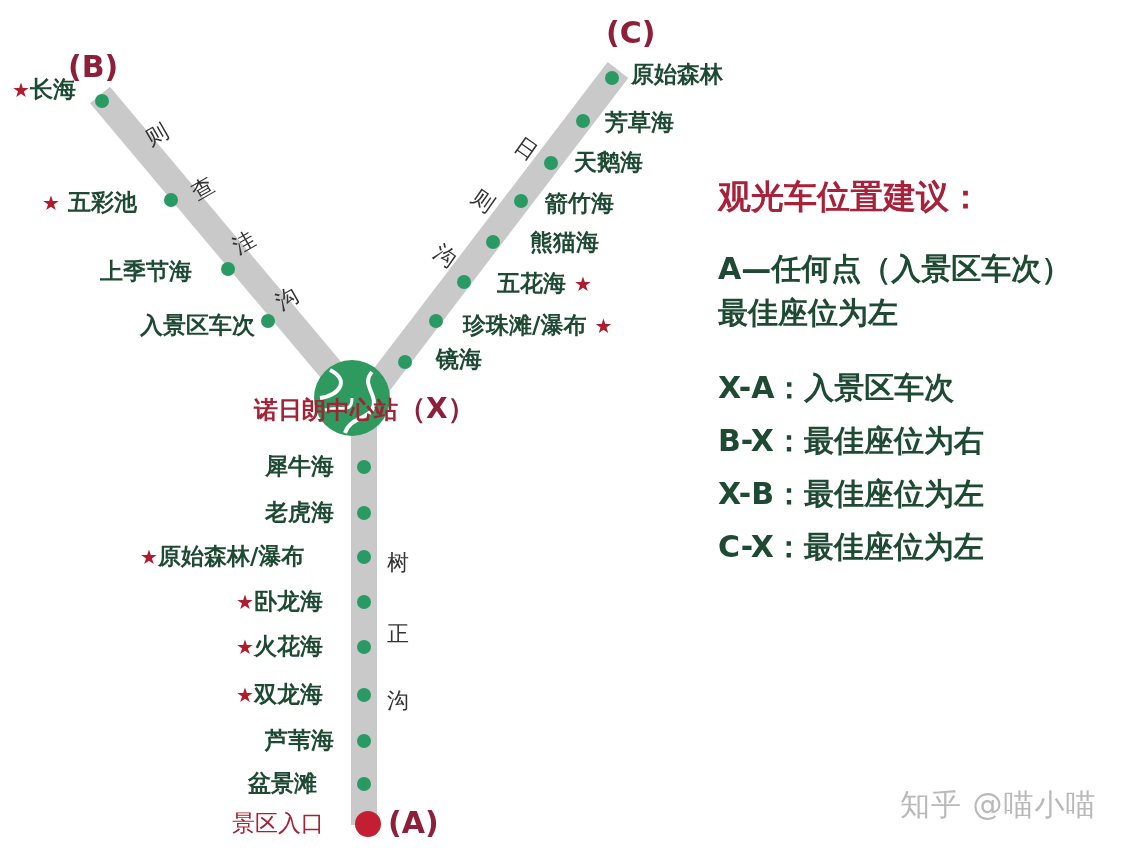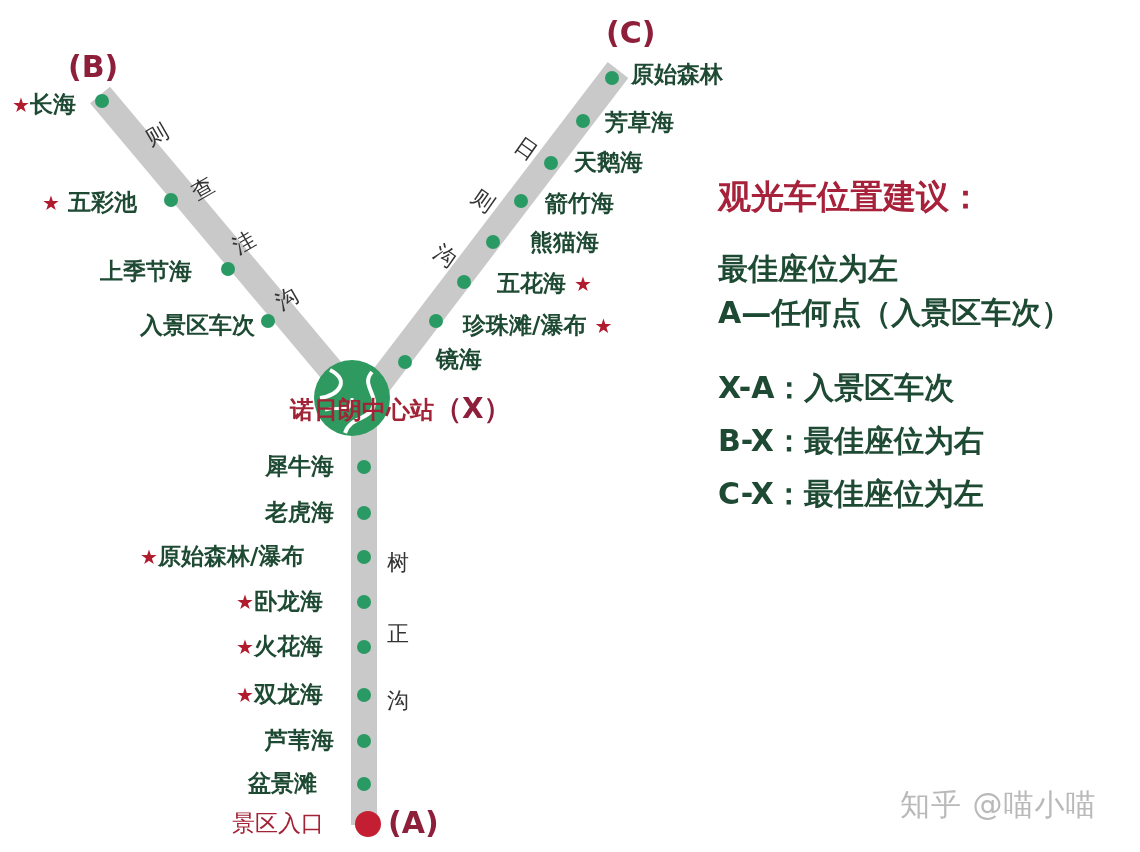--- a/index.html
+++ b/index.html
@@ -8,21 +8,21 @@
       background: #ffffff;
       font-family: "DejaVu Sans", "Liberation Sans", sans-serif;
       position: relative;
     }
     #map { position: absolute; left: 0; top: 0; width: 1140px; height: 852px; }
     .lbl { position: absolute; font-size: 23px; font-weight: bold; color: #1e4a33; white-space: nowrap; line-height: 1; }
     .lbl-red { color: #a32336; }
     .lbl-road { position: absolute; font-size: 22px; color: #333; line-height: 1; }
     .star { color: #b01c2e; font-size: 20px; }
     .term { position: absolute; font-size: 30px; font-weight: bold; color: #8e1f3a; line-height: 1; }
-    .center-name { position: absolute; font-size: 24px; font-weight: bold; color: #a32336; white-space: nowrap; line-height: 1; margin-left: 36px; }
+    .center-name { position: absolute; font-size: 24px; font-weight: bold; color: #a32336; white-space: nowrap; line-height: 1; }
     #advice { position: absolute; left: 718px; top: 180px; color: #1e4a33; }
     #advice .title { font-size: 33px; font-weight: bold; color: #a8213a; margin-bottom: 34px; line-height: 1; }
     #advice .line { font-size: 30px; font-weight: bold; line-height: 44px; white-space: nowrap; }
     #advice .gap { height: 26px; }
     #advice .rule { font-size: 30px; font-weight: bold; line-height: 53px; white-space: nowrap; }
     #watermark { position: absolute; left: 900px; top: 785px; font-size: 30px; font-weight: normal; color: #b9b9b9; letter-spacing: 1px; }
   </style>
 </head>
 <body>
 
@@ -70,21 +70,21 @@
     <path d="M 330 370 C 350 380, 340 395, 320 398" stroke="#ffffff" stroke-width="4" fill="none"></path>
     <path d="M 372 372 C 360 385, 380 395, 372 410 C 365 420, 350 418, 345 433" stroke="#ffffff" stroke-width="4" fill="none"></path>
     <path d="M 325 410 C 340 405, 352 415, 352 398" stroke="#ffffff" stroke-width="3" fill="none"></path>
   </g>
 </svg>
 
 <div class="term" style="left:68px;top:52px;">(B)</div>
 <div class="term" style="left:606px;top:18px;">(C)</div>
 <div class="term" style="left:388px;top:808px;">(A)</div>
 
-<div class="lbl" style="left:12px;top:93px;"><span class="star">★</span><span>长海</span></div>
+<div class="lbl" style="left:12px;top:78px;"><span class="star">★</span><span>长海</span></div>
 <div class="lbl" style="left:42px;top:191px;"><span class="star">★</span> <span>五彩池</span></div>
 <div class="lbl" style="left:100px;top:260px;">上季节海</div>
 <div class="lbl" style="left:140px;top:314px;">入景区车次</div>
 <div class="lbl-road" style="left:146px;top:124px;transform:rotate(-30deg);">则</div>
 <div class="lbl-road" style="left:192px;top:178px;transform:rotate(-30deg);">查</div>
 <div class="lbl-road" style="left:233px;top:232px;transform:rotate(-30deg);">洼</div>
 <div class="lbl-road" style="left:276px;top:288px;transform:rotate(-30deg);">沟</div>
 
 <div class="lbl" style="left:631px;top:63px;">原始森林</div>
 <div class="lbl" style="left:605px;top:111px;">芳草海</div>
@@ -108,21 +108,22 @@
 <div class="lbl" style="left:236px;top:683px;"><span class="star">★</span><span>双龙海</span></div>
 <div class="lbl" style="left:265px;top:729px;">芦苇海</div>
 <div class="lbl" style="left:248px;top:772px;">盆景滩</div>
 <div class="lbl lbl-red" style="left:232px;top:812px;font-weight:normal;">景区入口</div>
 <div class="lbl-road" style="left:387px;top:552px;">树</div>
 <div class="lbl-road" style="left:387px;top:623px;">正</div>
 <div class="lbl-road" style="left:387px;top:690px;">沟</div>
 
 <div id="advice">
   <div class="title">观光车位置建议：</div>
+  <div class="line">A—任何点（入景区车次）</div>
   <div class="line">最佳座位为左</div>
-  <div class="line">A—任何点（入景区车次）</div>
   <div class="gap"></div>
   <div class="rule">X-A：入景区车次</div>
   <div class="rule">B-X：最佳座位为右</div>
+  <div class="rule">X-B：最佳座位为左</div>
   <div class="rule">C-X：最佳座位为左</div>
 </div>
 
 <div id="watermark">知乎 @喵小喵</div>
 
 </body></html>

